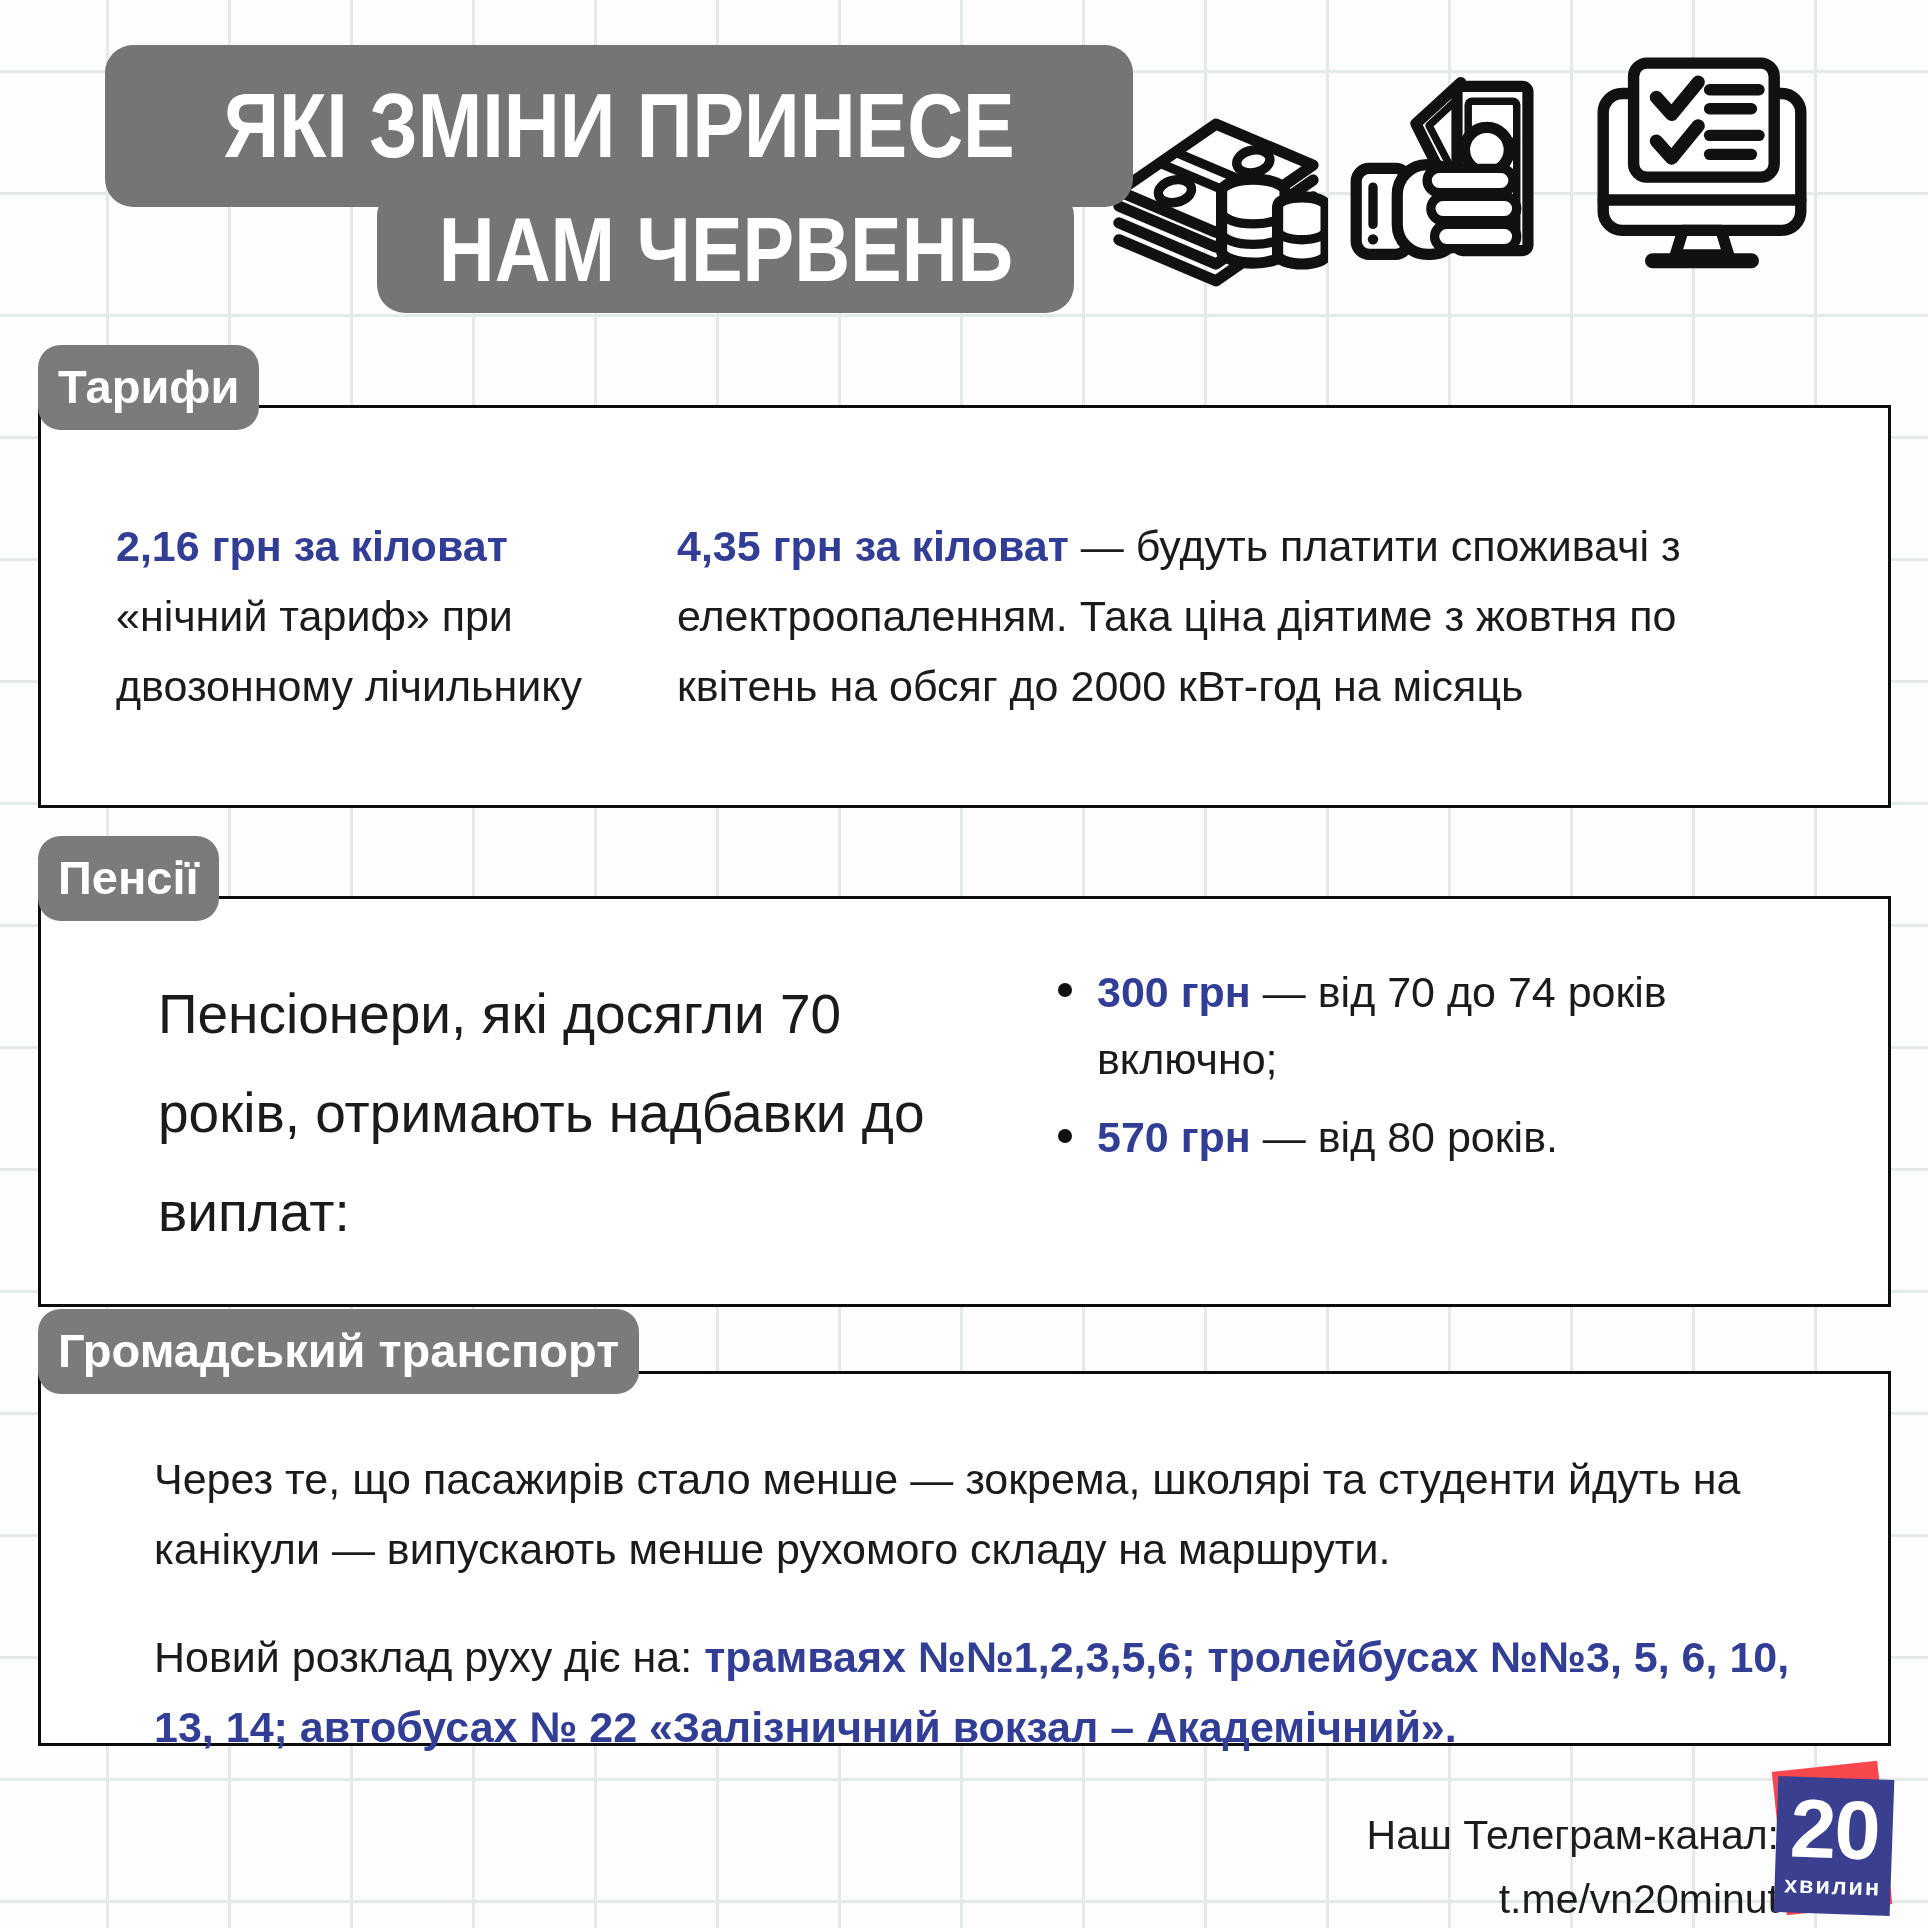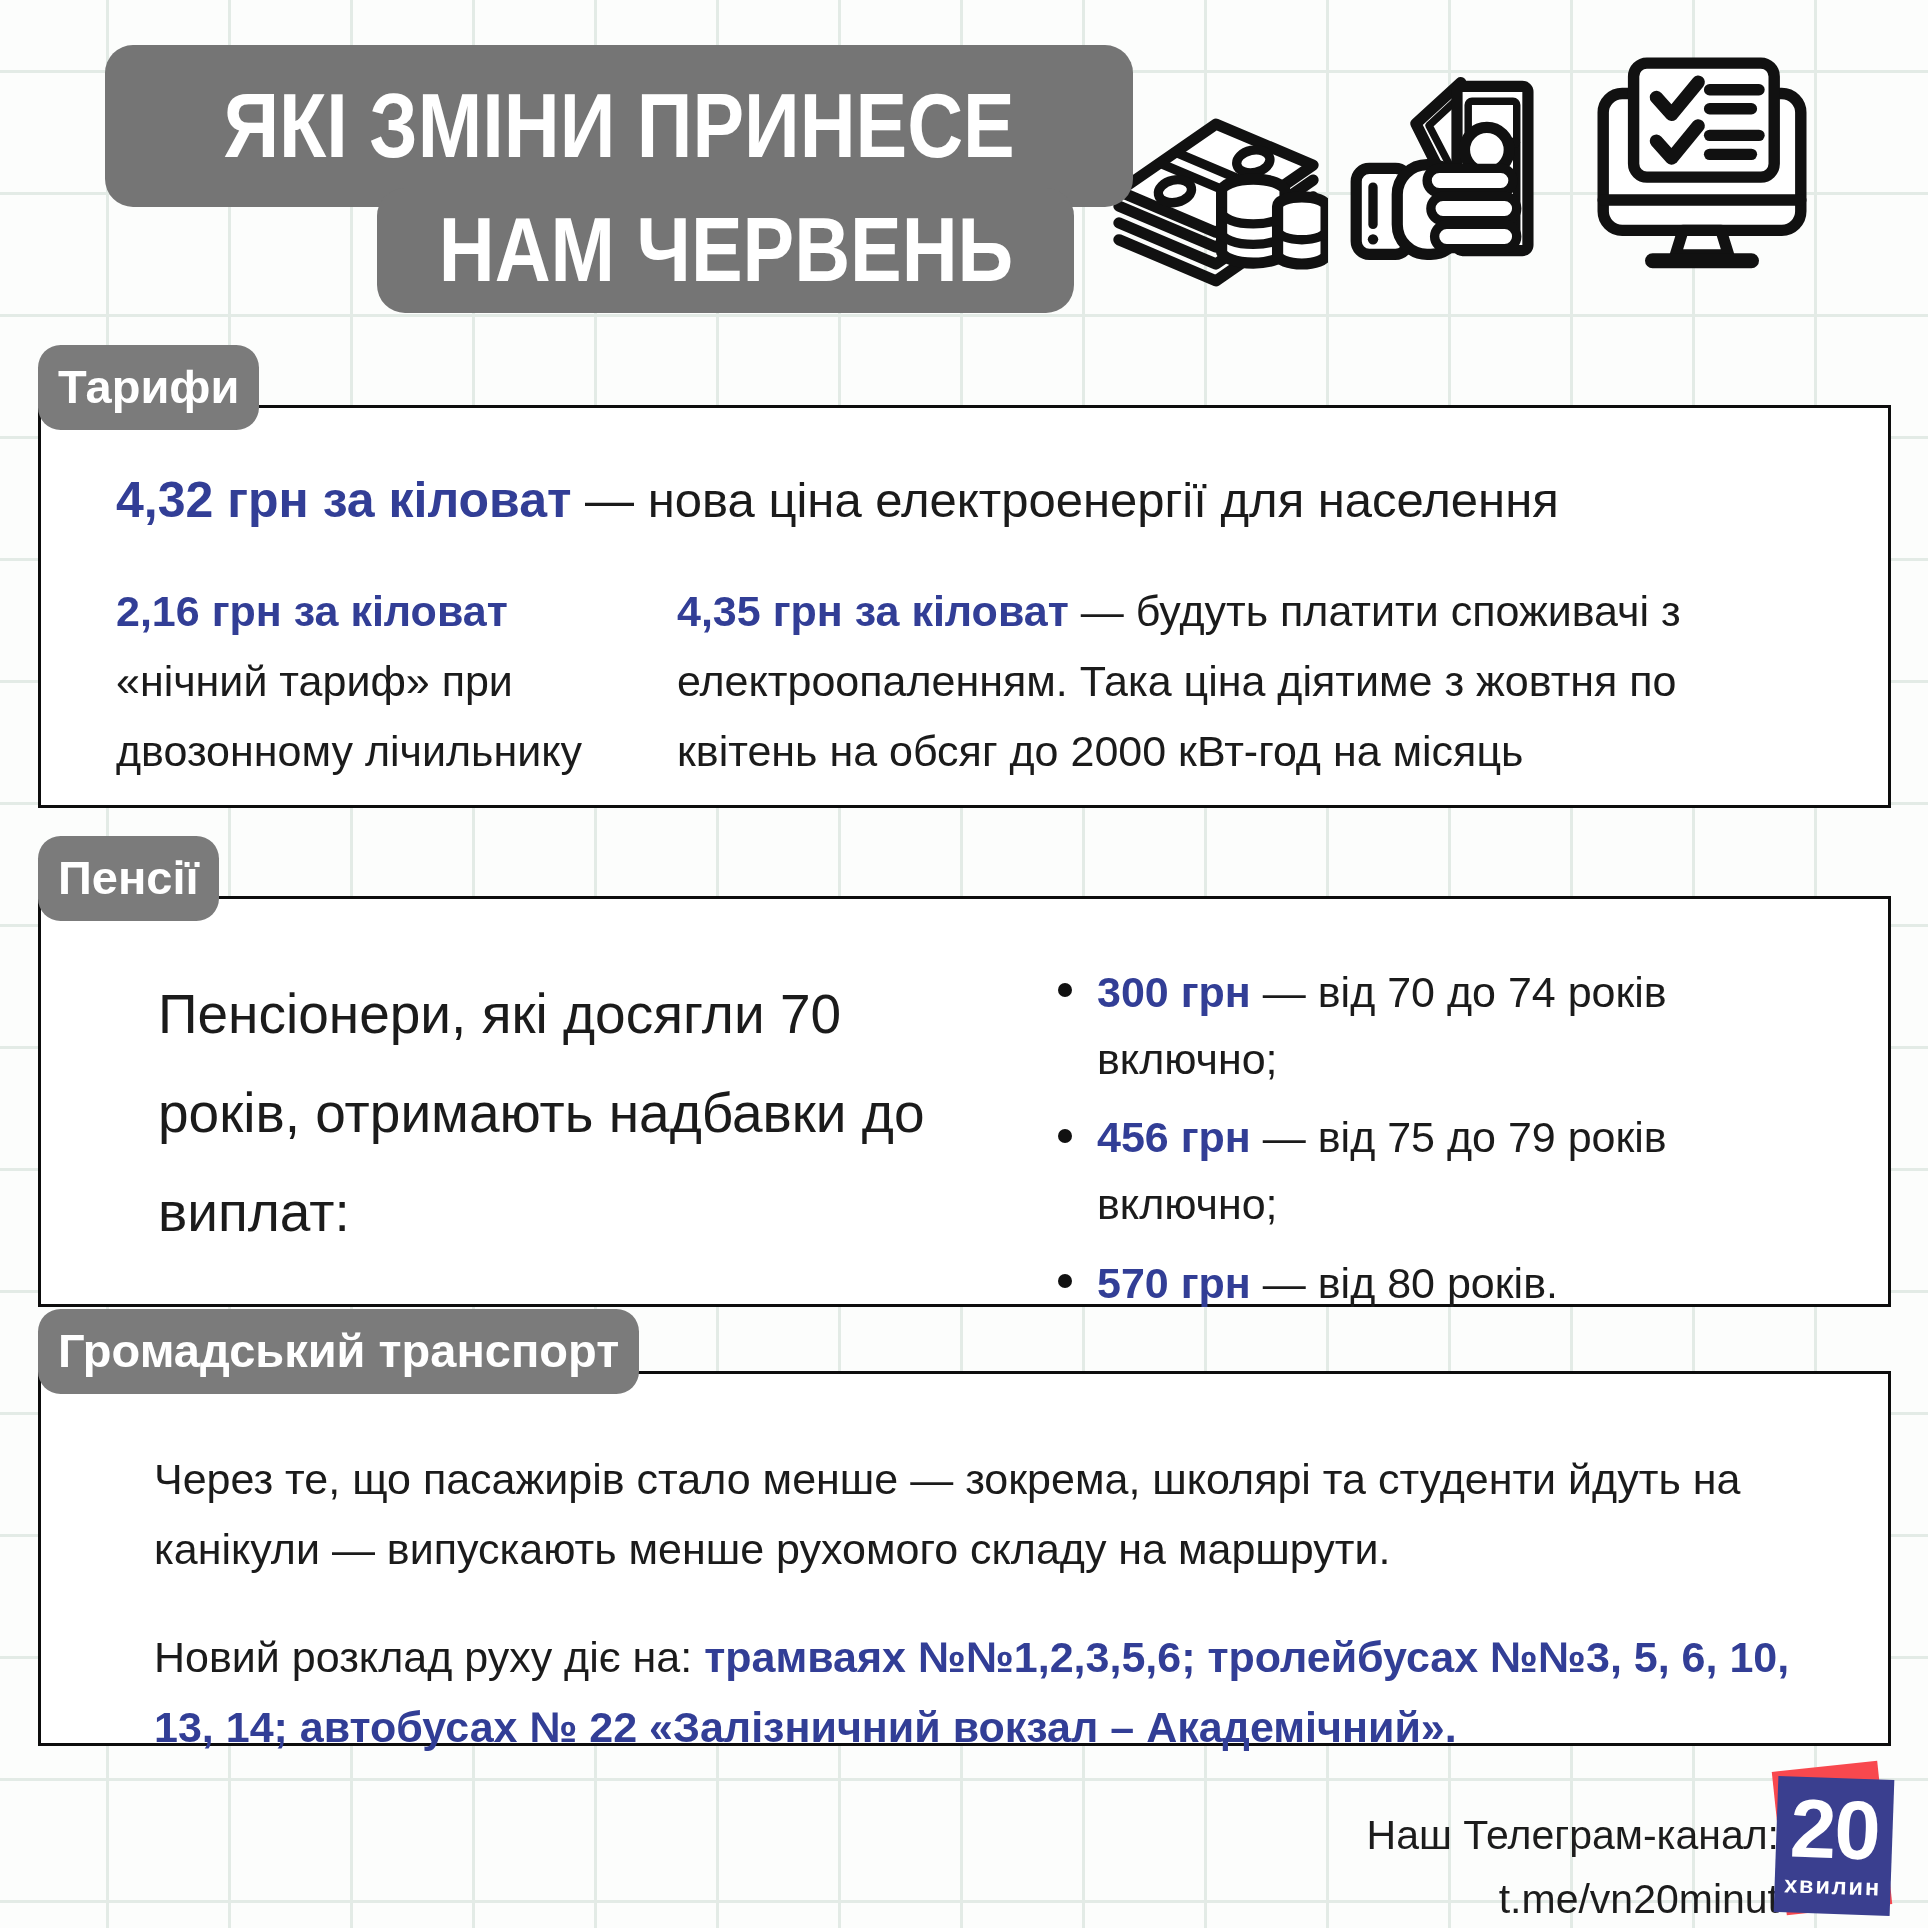--- a/index.html
+++ b/index.html
@@ -130,44 +130,37 @@
       <path d="M36,47 l8,9 14,-17" stroke-width="7"></path>
       <line x1="64" y1="44" x2="90" y2="44"></line>
       <line x1="64" y1="54" x2="86" y2="54"></line>
       <polygon points="50,94 70,94 74,107 46,107" fill="#fff"></polygon>
       <line x1="34" y1="110" x2="86" y2="110" stroke-width="8"></line>
     </svg>
   </div>
 
   <div class="tab" id="tab-tariffs">Тарифи</div>
   <div class="box" id="box-tariffs">
-    <div class="headline">
-      <span class="hl">4,32 грн за кіловат</span><span class="t-black"> — нова ціна електроенергії для населення</span>
-    </div>
     <div class="cols">
       <div class="col-left">
         <span class="hl">2,16 грн за кіловат</span><span class="t-black">«нічний тариф» при двозонному лічильнику</span>
       </div>
       <div class="col-right">
         <span class="hl">4,35 грн за кіловат</span><span class="t-black"> — будуть платити споживачі з електроопаленням. Така ціна діятиме з жовтня по квітень на обсяг до 2000 кВт-год на місяць</span>
       </div>
     </div>
   </div>
 
   <div class="tab" id="tab-pensions">Пенсії</div>
   <div class="box" id="box-pensions">
     <div class="pension-intro">Пенсіонери, які досягли 70 років, отримають надбавки до виплат:</div>
     <ul class="pension-list">
       <li>
         <span class="dot"></span>
         <span class="hl">300 грн</span><span class="t-black"> — від 70 до 74 років включно;</span>
-      </li>
-      <li>
-        <span class="dot"></span>
-        <span class="hl">456 грн</span><span class="t-black"> — від 75 до 79 років включно;</span>
       </li>
       <li>
         <span class="dot"></span>
         <span class="hl">570 грн</span><span class="t-black"> — від 80 років.</span>
       </li>
     </ul>
   </div>
 
   <div class="tab" id="tab-transport">Громадський транспорт</div>
   <div class="box" id="box-transport">

